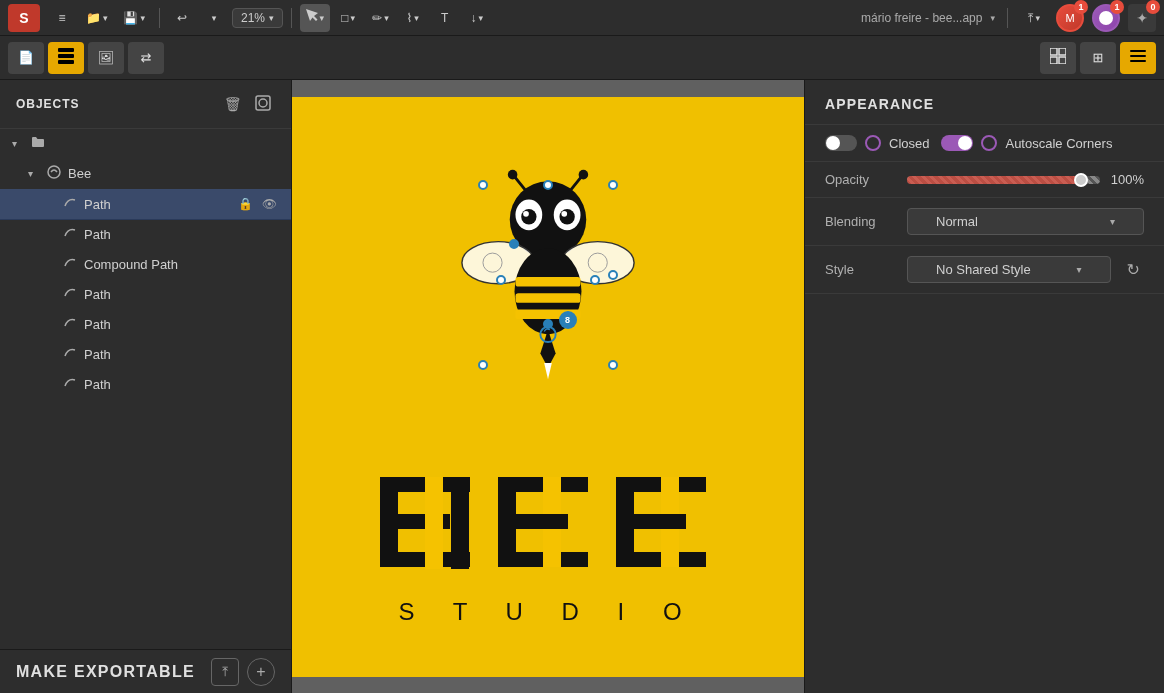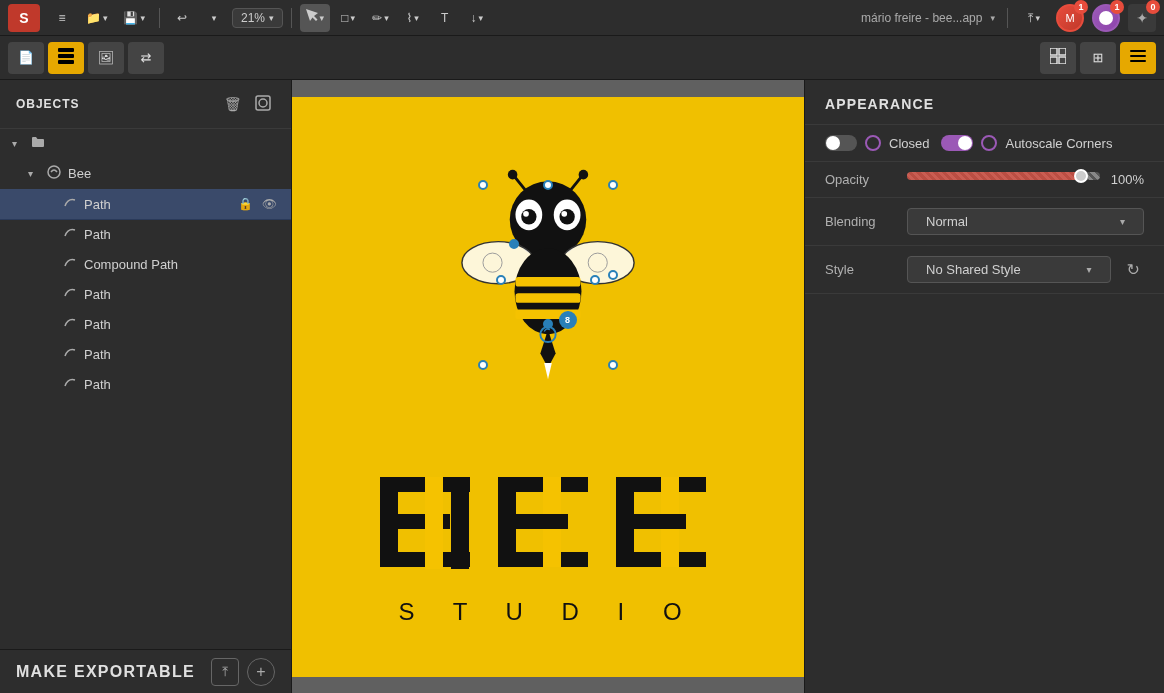--- a/index.html
+++ b/index.html
@@ -335,20 +335,21 @@
       width: 16px; height: 16px;
       border-radius: 50%;
       border: 2px solid #9b59b6;
       background: transparent;
       cursor: pointer;
       flex-shrink: 0;
     }
     .opacity-slider-container {
       flex: 1;
       display: flex;
+      align-items: center;
       gap: 8px;
     }
     .opacity-track {
       flex: 1;
       height: 8px;
       background: repeating-linear-gradient(45deg, #555 0px, #555 3px, #888 3px, #888 6px);
       border-radius: 4px;
       position: relative;
     }
     .opacity-fill {
@@ -374,21 +375,21 @@
       font-size: 13px;
       color: #d0d0d0;
       min-width: 36px;
       text-align: right;
     }
     .select-field {
       flex: 1;
       background: #3a3a3a;
       border: 1px solid #555;
       border-radius: 4px;
-      padding: 5px 18px;
+      padding: 5px 28px;
       color: #d0d0d0;
       font-size: 13px;
       display: flex;
       align-items: center;
       justify-content: space-between;
       cursor: pointer;
     }
     .select-arrow { color: #aaa; font-size: 10px; }
     .refresh-btn {
       background: none; border: none;

